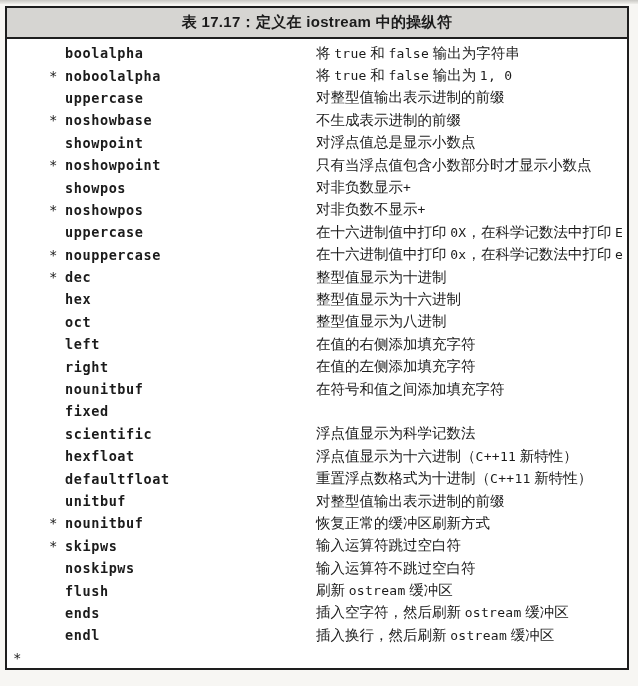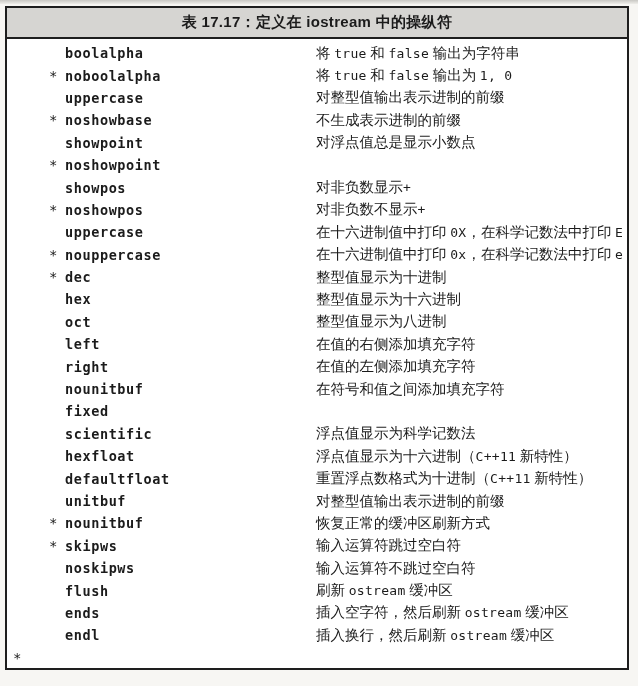--- a/index.html
+++ b/index.html
@@ -114,20 +114,21 @@
         <span class="desc-cell">不生成表示进制的前缀</span>
       </div>
       <div class="row">
         <span class="star-cell"></span>
         <span class="name-cell">showpoint</span>
         <span class="desc-cell">对浮点值总是显示小数点</span>
       </div>
       <div class="row">
         <span class="star-cell">*</span>
         <span class="name-cell">noshowpoint</span>
+        <span class="desc-cell">只有当浮点值包含小数部分时才显示小数点</span>
       </div>
       <div class="row">
         <span class="star-cell"></span>
         <span class="name-cell">showpos</span>
         <span class="desc-cell">对非负数显示<span class="mono">+</span></span>
       </div>
       <div class="row">
         <span class="star-cell">*</span>
         <span class="name-cell">noshowpos</span>
         <span class="desc-cell">对非负数不显示<span class="mono">+</span></span>

